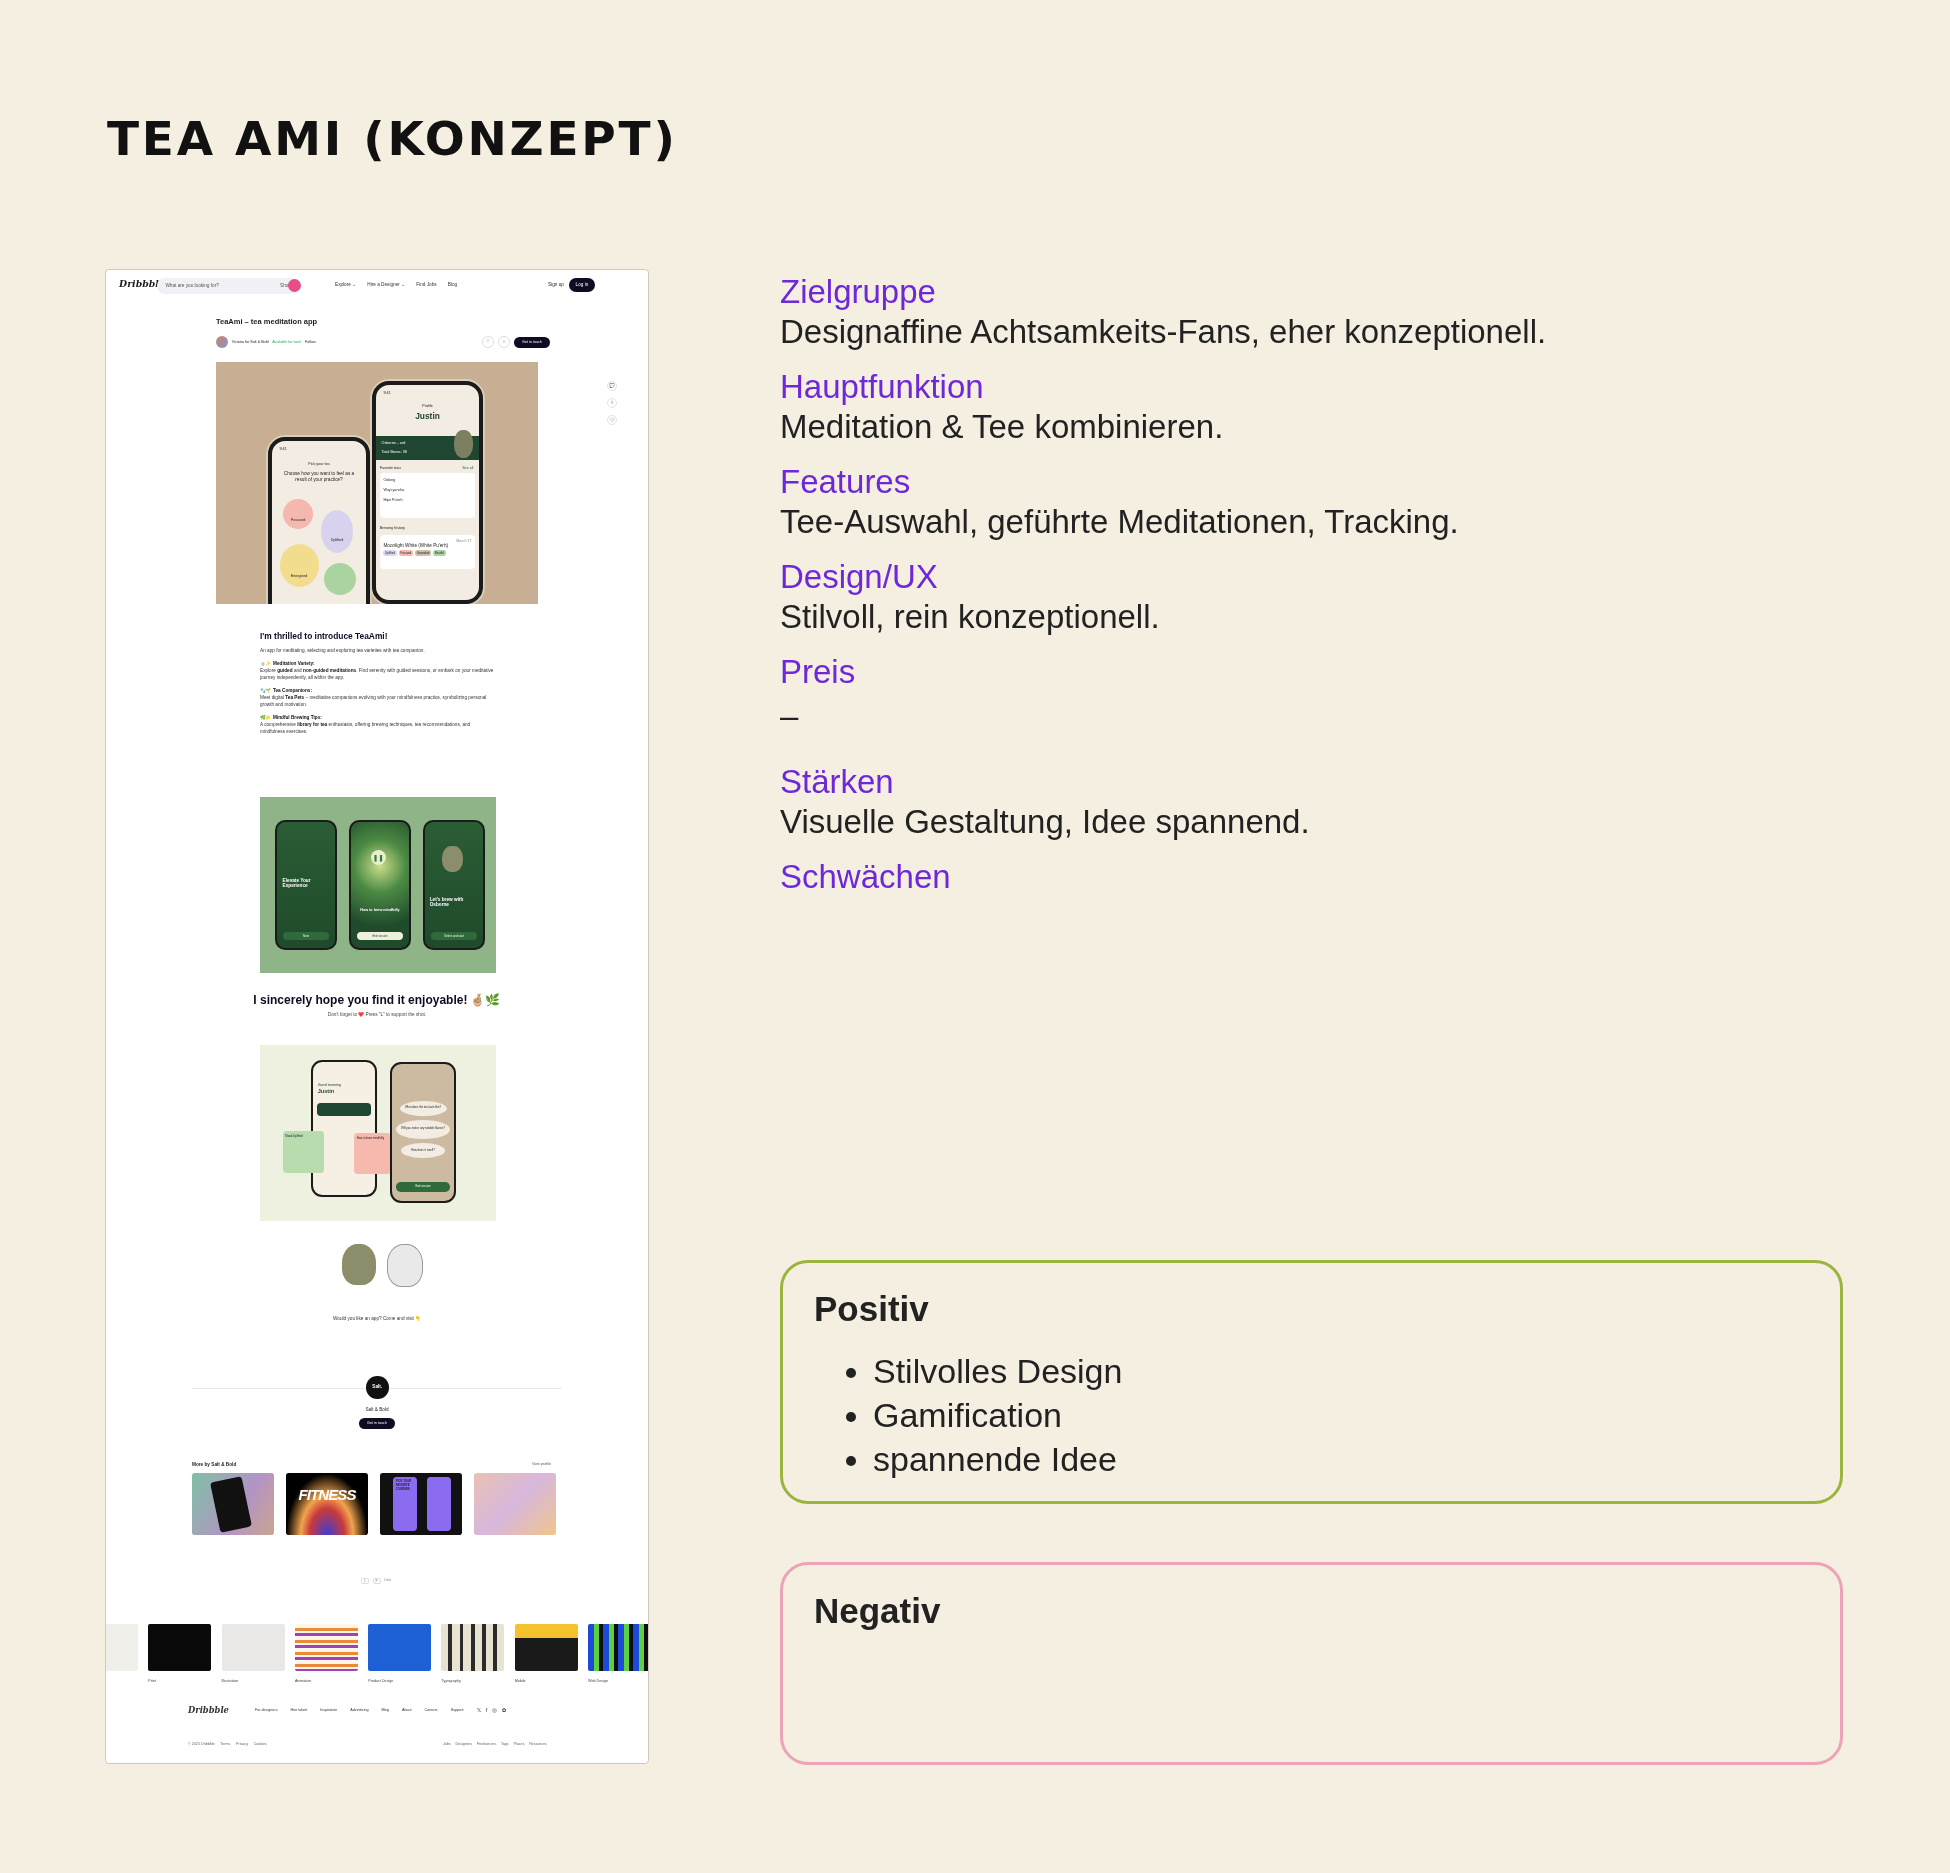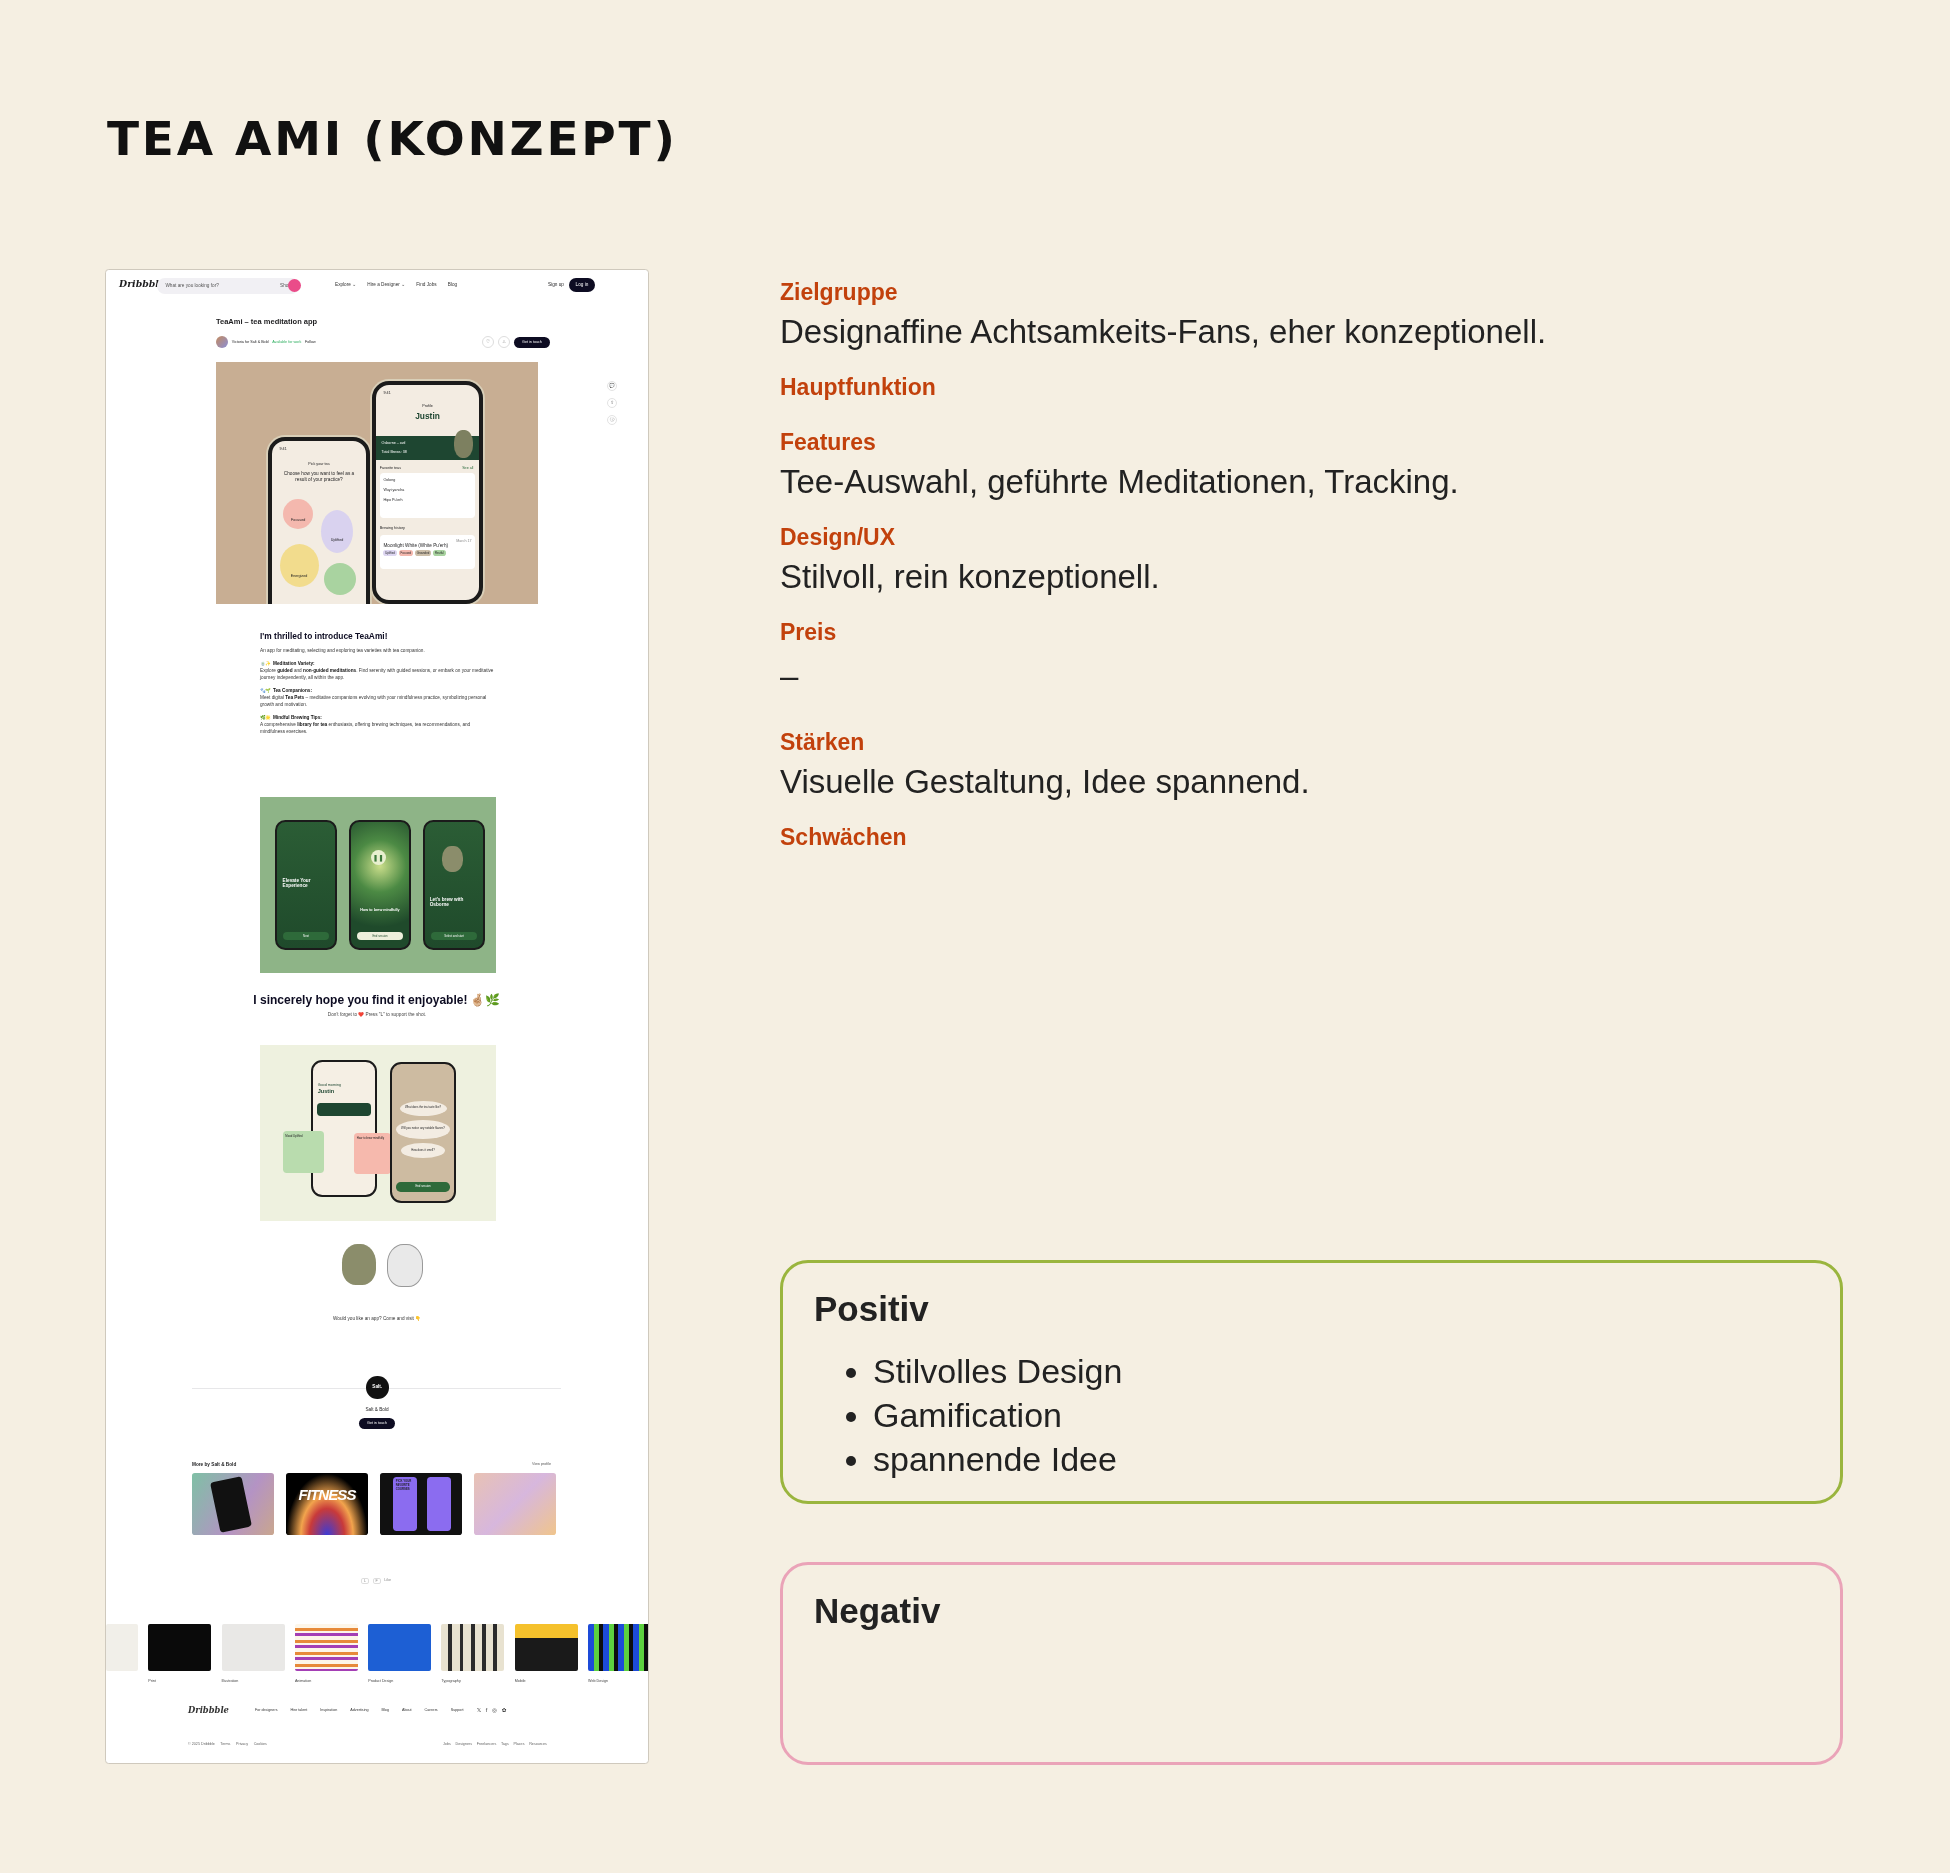--- a/index.html
+++ b/index.html
@@ -61,21 +61,21 @@
   .cat .img { width:63px; height:47px; border-radius:1.9px; overflow:hidden; position:relative; }
   .cat .lbl { font-size:3.7px; color:#444; margin-top:8.4px; }
   .foot { position:absolute; left:82px; top:1435px; display:flex; gap:13px; align-items:center; font-size:3.7px; color:#333; }
   .foot .flogo { font-family:"DejaVu Serif", serif; font-style:italic; font-weight:bold; font-size:8.4px; margin-right:13px; }
   .foot .soc { display:flex; gap:4.7px; font-size:5.6px; }
   .legal { position:absolute; left:82px; top:1472px; font-size:3.7px; color:#666; display:flex; gap:5.6px; }
   .legal2 { position:absolute; left:337px; top:1472px; font-size:3.7px; color:#666; display:flex; gap:4.7px; }
   
   .facts { position:absolute; left:780px; top:272px; width:1124px; }
   .fact { margin-bottom:15px; }
-  .fact .k { font-size:23px; font-weight:bold; color:#c2410c; line-height:40px; }
+  .fact .k { font-size:33px; font-weight:normal; color:#6d28d9; line-height:40px; }
   .fact .v { font-size:33px; color:#222; line-height:40px; }
   .box { position:absolute; left:780px; width:1057px; border-radius:28px; background:#f5efe2; }
   .box.pos { top:1260px; height:238px; border:3.7px solid #9ab53e; }
   .box.neg { top:1562px; height:197px; border:3.7px solid #eaa3b8; }
   .box h3 { margin:0; position:absolute; left:31px; top:26px; font-size:35px; font-weight:bold; color:#222; }
   .box ul { position:absolute; left:56px; top:86px; margin:0; padding:0 0 0 34px; font-size:34px; line-height:44px; color:#222; }
   .box.neg ul { top:84px; width:937px; }
 </style>
 </head>
 <body>
@@ -314,20 +314,21 @@
   </div>
 </div>
 
 <div class="facts">
   <div class="fact">
     <div class="k">Zielgruppe</div>
     <div class="v">Designaffine Achtsamkeits-Fans, eher konzeptionell.</div>
   </div>
   <div class="fact">
     <div class="k">Hauptfunktion</div>
+    <div class="v">Meditation &amp; Tee kombinieren.</div>
   </div>
   <div class="fact">
     <div class="k">Features</div>
     <div class="v">Tee-Auswahl, geführte Meditationen, Tracking.</div>
   </div>
   <div class="fact">
     <div class="k">Design/UX</div>
     <div class="v">Stilvoll, rein konzeptionell.</div>
   </div>
   <div class="fact">

